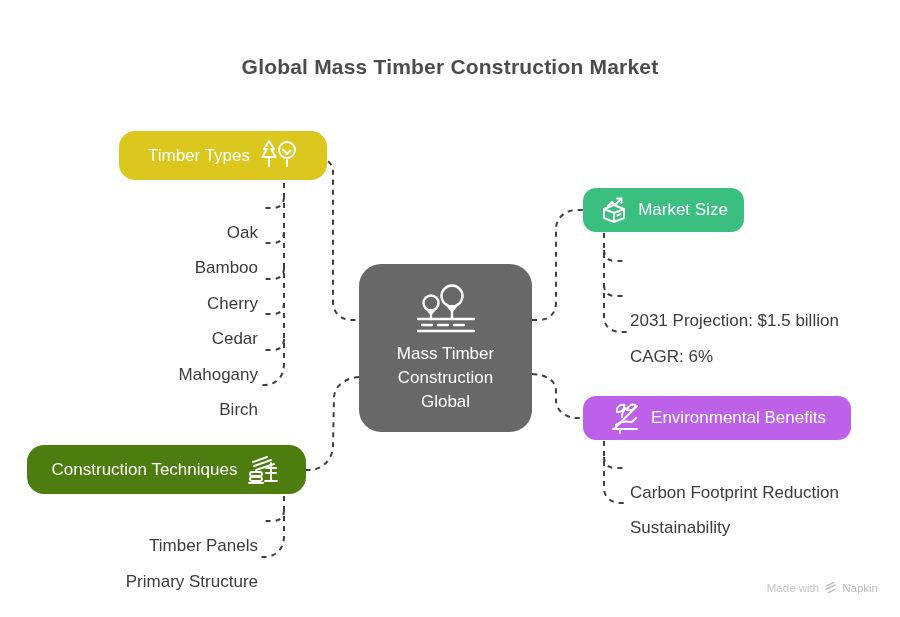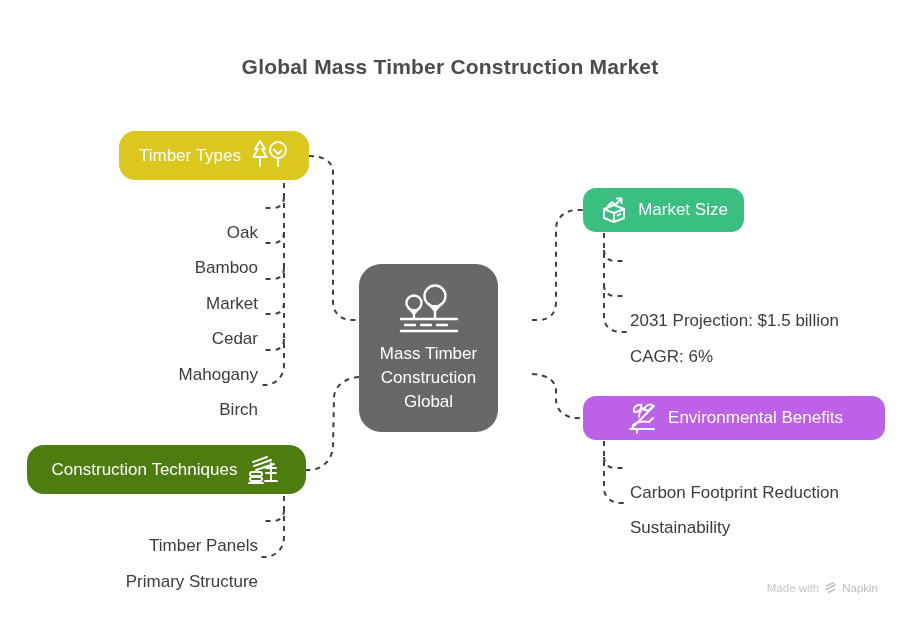--- a/index.html
+++ b/index.html
@@ -42,26 +42,26 @@
     justify-content: center;
     color: #ffffff;
     border-radius: 13px;
   }
   .node .node-label {
     font-size: 17px;
     font-weight: 500;
     white-space: nowrap;
   }
   .node .icon { display: flex; align-items: center; justify-content: center; }
-  .node-timber   { left: 119px; top: 131px; width: 190px; height: 49px; border-radius: 16px; gap: 8px; }
+  .node-timber   { left: 119px; top: 131px; width: 208px; height: 49px; border-radius: 16px; gap: 8px; }
   .node-market   { left: 583px; top: 188px; width: 161px; height: 44px; gap: 9px; }
-  .node-env      { left: 583px; top: 396px; width: 302px; height: 44px; gap: 9px; }
+  .node-env      { left: 583px; top: 396px; width: 268px; height: 44px; gap: 9px; }
   .node-constr   { left: 27px;  top: 445px; width: 279px; height: 49px; gap: 8px; }
   .node-central {
-    left: 359px; top: 264px; width: 139px; height: 168px;
+    left: 359px; top: 264px; width: 173px; height: 168px;
     border-radius: 22px;
     flex-direction: column;
     gap: 8px;
   }
   .central-label { text-align: center; font-size: 17px; font-weight: 500; line-height: 24px; }
   .leaf {
     position: absolute;
     height: 24px;
     line-height: 24px;
     font-size: 17px;
@@ -190,21 +190,21 @@
         <path d="M20 28 H32"></path>
         <rect x="5" y="19" width="12" height="4" rx="2"></rect>
         <rect x="5" y="24" width="12" height="4" rx="2"></rect>
         <path d="M4 30 H18"></path>
       </svg>
     </span>
   </div>
 
   <div class="leaf align-right" style="top:196px">Oak</div>
   <div class="leaf align-right" style="top:231px">Bamboo</div>
-  <div class="leaf align-right" style="top:267px">Market</div>
+  <div class="leaf align-right" style="top:267px">Cherry</div>
   <div class="leaf align-right" style="top:302px">Cedar</div>
   <div class="leaf align-right" style="top:338px">Mahogany</div>
   <div class="leaf align-right" style="top:373px">Birch</div>
 
   <div class="leaf align-left" style="top:284px">2031 Projection: $1.5 billion</div>
   <div class="leaf align-left" style="top:320px">CAGR: 6%</div>
 
   <div class="leaf align-left" style="top:456px">Carbon Footprint Reduction</div>
   <div class="leaf align-left" style="top:491px">Sustainability</div>
 

